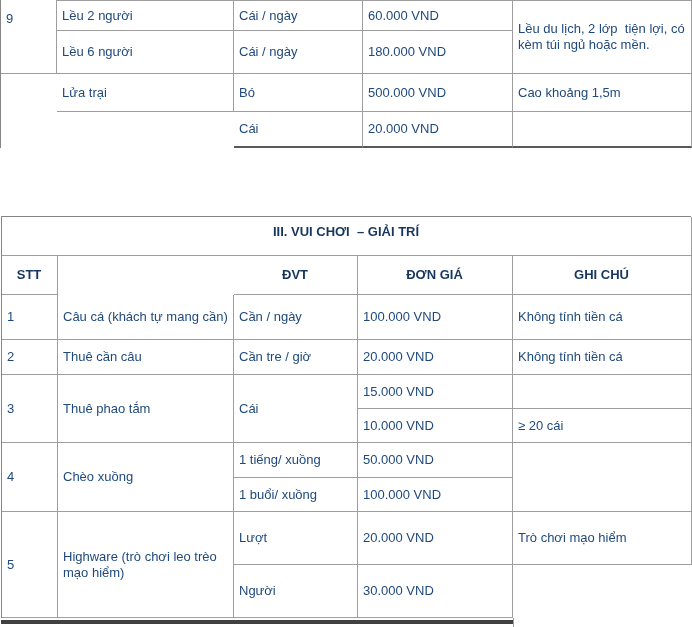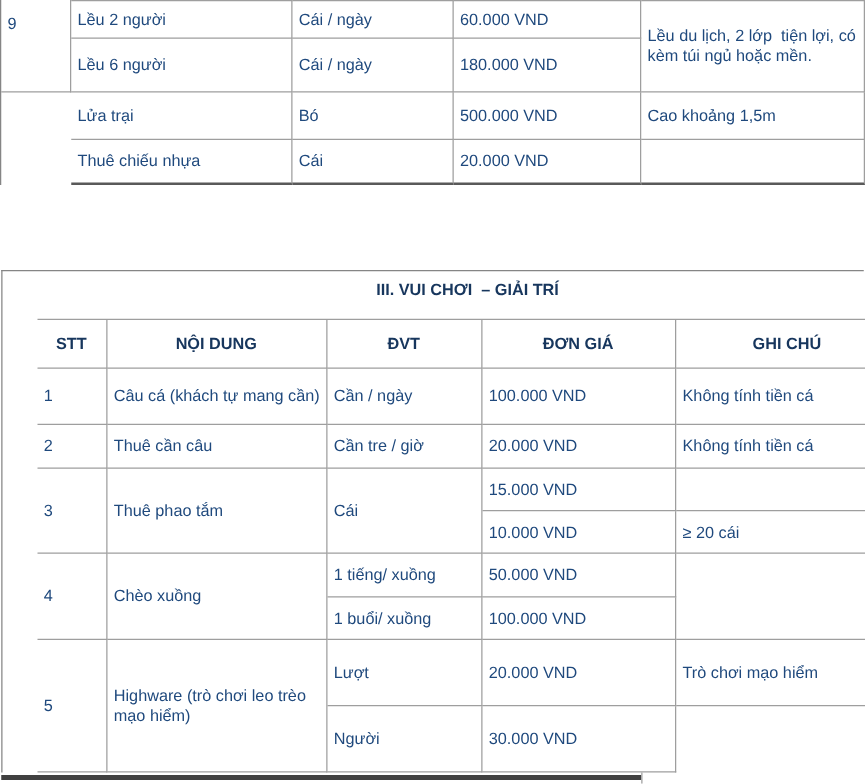--- a/index.html
+++ b/index.html
@@ -12,21 +12,21 @@
   *{box-sizing:border-box;margin:0;padding:0;}
   html,body{width:692px;height:627px;background:#ffffff;overflow:hidden;}
   body{position:relative;font-family:"Liberation Sans","DejaVu Sans",sans-serif;
        font-size:13px;color:var(--txt);line-height:1.22;}
   .tbl{position:absolute;display:grid;background:#fff;}
   #t1{left:0;top:1;width:691px;border-left:1px solid var(--bco);
       grid-template-columns:56px 177px 129px 150px 179px;
       grid-template-rows:31px 43px 38px 36px;}
   #t2{left:1px;top:216px;width:690px;border-left:1px solid var(--bco);border-top:1px solid var(--bco);
       grid-template-columns:56px 176px 124px 155px 179px;
-      grid-template-rows:39px 39px 45px 35px 34px 34px 35px 34px 53px 53px;padding-left:28px;}
+      grid-template-rows:39px 39px 45px 35px 34px 34px 35px 34px 53px 53px;}
   .c{border-right:1px solid var(--bc);border-bottom:1px solid var(--bc);
      padding:2px 6px 2px 5px;display:flex;align-items:center;overflow:hidden;}
   .bt{border-top:1px solid var(--bc);}
   .bb2{border-bottom:2px solid #595959;}
   .ctr{justify-content:center;text-align:center;}
   .b{font-weight:bold;color:var(--txtb);}
   .pre{white-space:pre-wrap;}
   .title-cell{align-items:flex-start;padding-top:7px;}
   .darkbar{position:absolute;left:1px;top:620px;width:512px;height:4px;background:var(--dark);}
   .vstub{position:absolute;left:513px;top:618px;width:1px;height:9px;background:var(--bc);}
@@ -42,31 +42,29 @@
   <div class="c bt pre" style="grid-area:1/5/3/6">Lều du lịch, 2 lớp  tiện lợi, có kèm túi ngủ hoặc mền.</div>
   <div class="c" style="grid-area:2/2/3/3">Lều 6 người</div>
   <div class="c" style="grid-area:2/3/3/4">Cái / ngày</div>
   <div class="c" style="grid-area:2/4/3/5">180.000 VND</div>
 
   <div class="c" style="grid-area:3/2/4/3">Lửa trại</div>
   <div class="c" style="grid-area:3/3/4/4">Bó</div>
   <div class="c" style="grid-area:3/4/4/5">500.000 VND</div>
   <div class="c" style="grid-area:3/5/4/6">Cao khoảng 1,5m</div>
 
-  <div class="c bb2" style="grid-area:4/2/5/3">Thuê chiếu nhựa</div>
   <div class="c bb2" style="grid-area:4/3/5/4">Cái</div>
   <div class="c bb2" style="grid-area:4/4/5/5">20.000 VND</div>
   <div class="c bb2" style="grid-area:4/5/5/6"></div>
 </div>
 
 <div id="t2" class="tbl">
   <div class="c ctr b pre title-cell" style="grid-area:1/1/2/6">III. VUI CHƠI  – GIẢI TRÍ</div>
 
   <div class="c ctr b" style="grid-area:2/1/3/2">STT</div>
-  <div class="c ctr b" style="grid-area:2/2/3/3">NỘI DUNG</div>
   <div class="c ctr b" style="grid-area:2/3/3/4">ĐVT</div>
   <div class="c ctr b" style="grid-area:2/4/3/5">ĐƠN GIÁ</div>
   <div class="c ctr b" style="grid-area:2/5/3/6">GHI CHÚ</div>
 
   <div class="c" style="grid-area:3/1/4/2">1</div>
   <div class="c" style="grid-area:3/3/4/4">Cần / ngày</div>
   <div class="c" style="grid-area:3/2/4/3;padding-right:0">Câu cá (khách tự mang cần)</div>
   <div class="c" style="grid-area:3/4/4/5">100.000 VND</div>
   <div class="c" style="grid-area:3/5/4/6">Không tính tiền cá</div>
 

